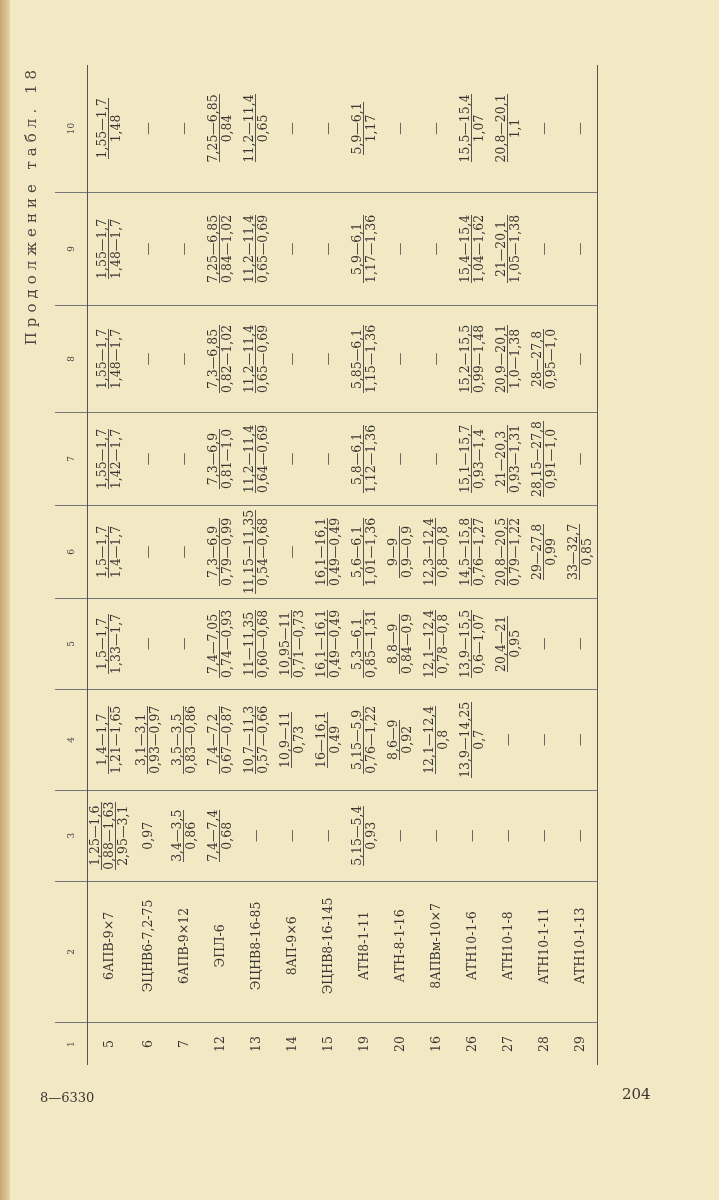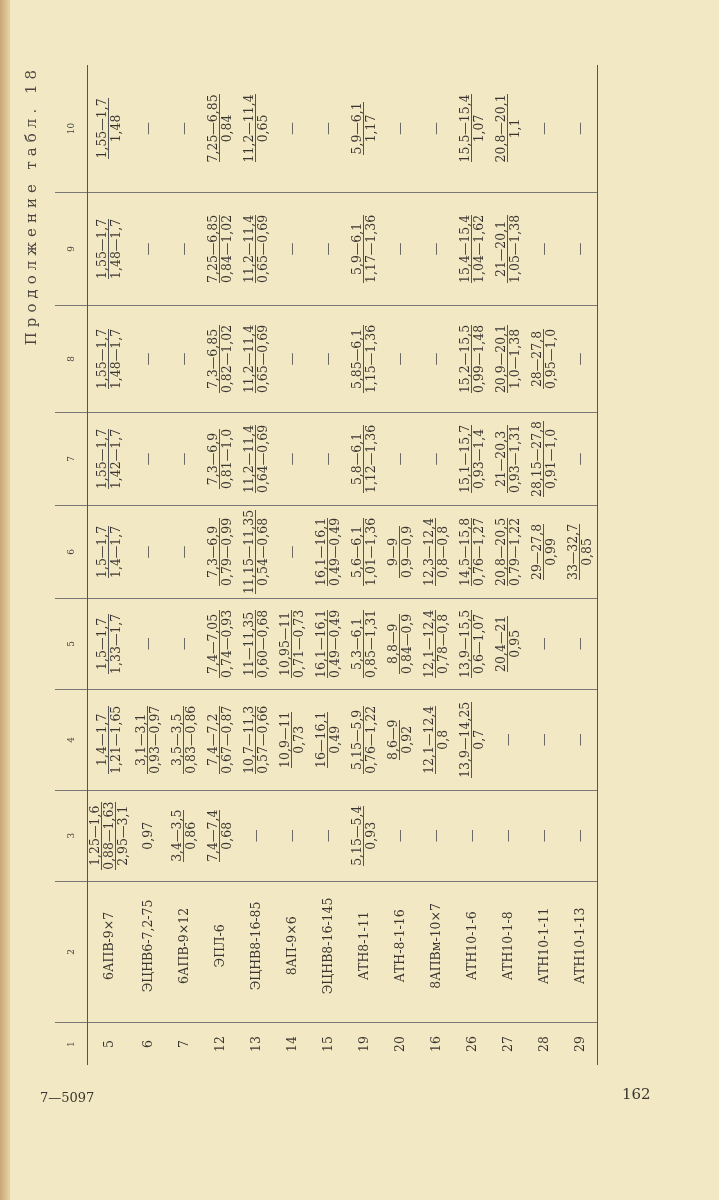--- a/index.html
+++ b/index.html
@@ -259,14 +259,14 @@
           <td><span class="frac"><span class="line">33—32,7</span><span style="display: block;">0,85</span></span></td>
           <td><span class="frac"><span class="dash" style="display: block;">—</span></span></td>
           <td><span class="frac"><span class="dash" style="display: block;">—</span></span></td>
           <td><span class="frac"><span class="dash" style="display: block;">—</span></span></td>
           <td><span class="frac"><span class="dash" style="display: block;">—</span></span></td>
         </tr>
       </tbody>
   </table>
 </div>
 
-<div class="footer-left">7—5097</div>
-<div class="footer-right">162</div>
+<div class="footer-left">8—6330</div>
+<div class="footer-right">204</div>
 
 </body></html>

